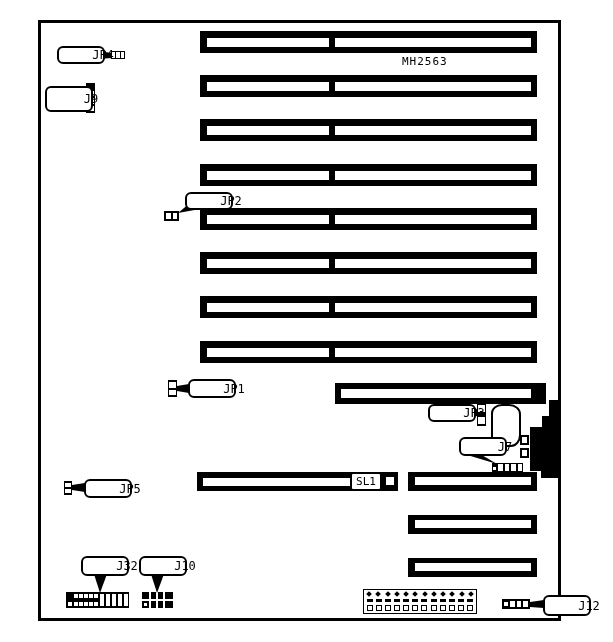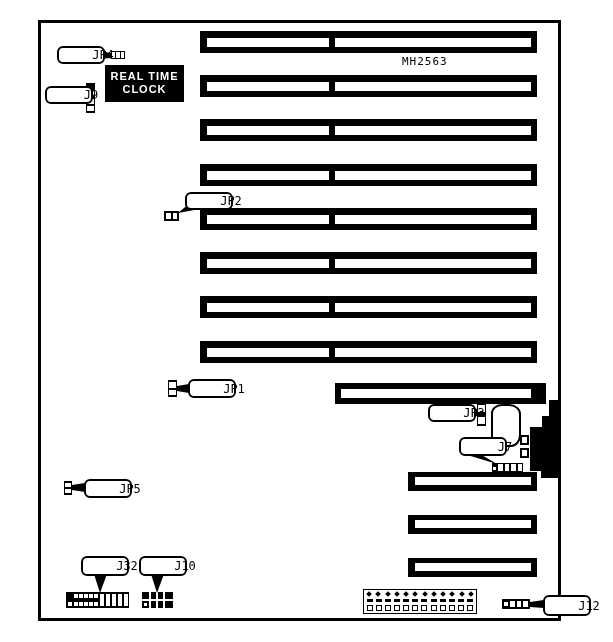--- a/index.html
+++ b/index.html
@@ -137,26 +137,27 @@
       <div class="sL"></div>
       <div class="sR"></div>
     </div>
 
   <div class="bar9">
       <div class="s1"></div>
     </div>
 
   <div class="model-no">MH2563</div>
 
-  <div class="rtc">
-    <div>REAL TIME</div>
-    <div>CLOCK</div>
+
+
+  <div class="slL" style="top:472px">
+    <div class="slot"></div>
+    <div class="sl-label">SL1</div>
+    <div class="sl-dot"></div>
   </div>
-
-
   <div class="slR" style="top:472px">
       <div class="slot"></div>
     </div>
   <div class="slR" style="top:515px">
       <div class="slot"></div>
     </div>
   <div class="slR" style="top:558px">
       <div class="slot"></div>
     </div>
 
@@ -287,21 +288,21 @@
     <polygon points="189,384 177,386 177,391 189,393" fill="#000"></polygon>
     <polygon points="465,409 478,411 478,416 465,417" fill="#000"></polygon>
     <polygon points="464,454 475,451 497,464" fill="#000"></polygon>
     <polygon points="85,483 72,485 72,490 85,492" fill="#000"></polygon>
     <polygon points="94,574 107,574 100,593" fill="#000"></polygon>
     <polygon points="151,574 164,574 157,593" fill="#000"></polygon>
     <polygon points="544,600 530,602 530,607 544,608" fill="#000"></polygon>
   </svg>
 
   <div class="callout" style="left:57px;  top:46px;  width:41px; height:18px">JP4</div>
-  <div class="callout" style="left:45px;  top:86px;  width:33px; height:18px">J9</div>
+  <div class="callout" style="left:45px;  top:86px;  width:33px; height:26px">J9</div>
   <div class="callout" style="left:185px; top:192px; width:37px; height:18px">JP2</div>
   <div class="callout" style="left:188px; top:379px; width:41px; height:19px">JP1</div>
   <div class="callout" style="left:428px; top:404px; width:39px; height:18px">JP3</div>
   <div class="callout" style="left:459px; top:437px; width:31px; height:19px">J7</div>
   <div class="callout" style="left:84px;  top:479px; width:39px; height:19px">JP5</div>
   <div class="callout" style="left:81px;  top:556px; width:37px; height:20px">J32</div>
   <div class="callout" style="left:139px; top:556px; width:36px; height:20px">J10</div>
   <div class="callout" style="left:543px; top:595px; width:43px; height:21px">J12</div>
 
 </div>

